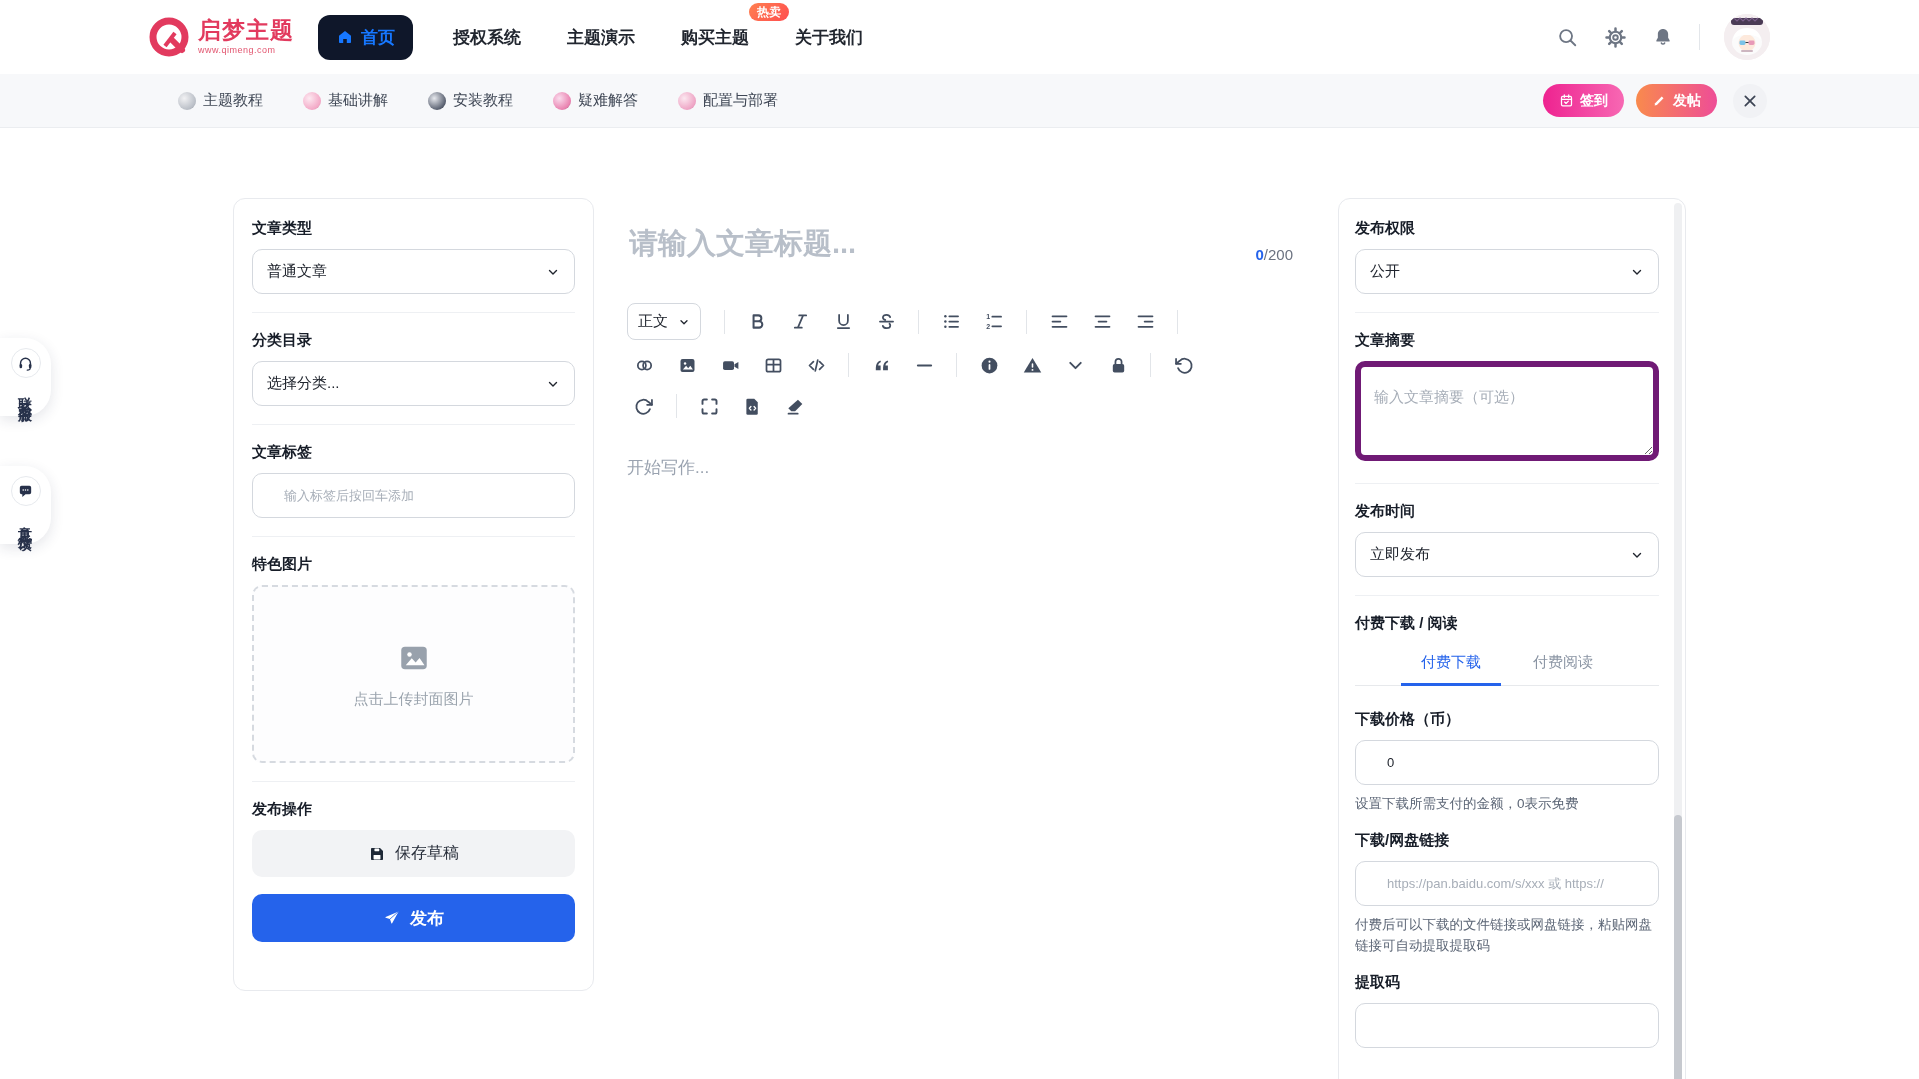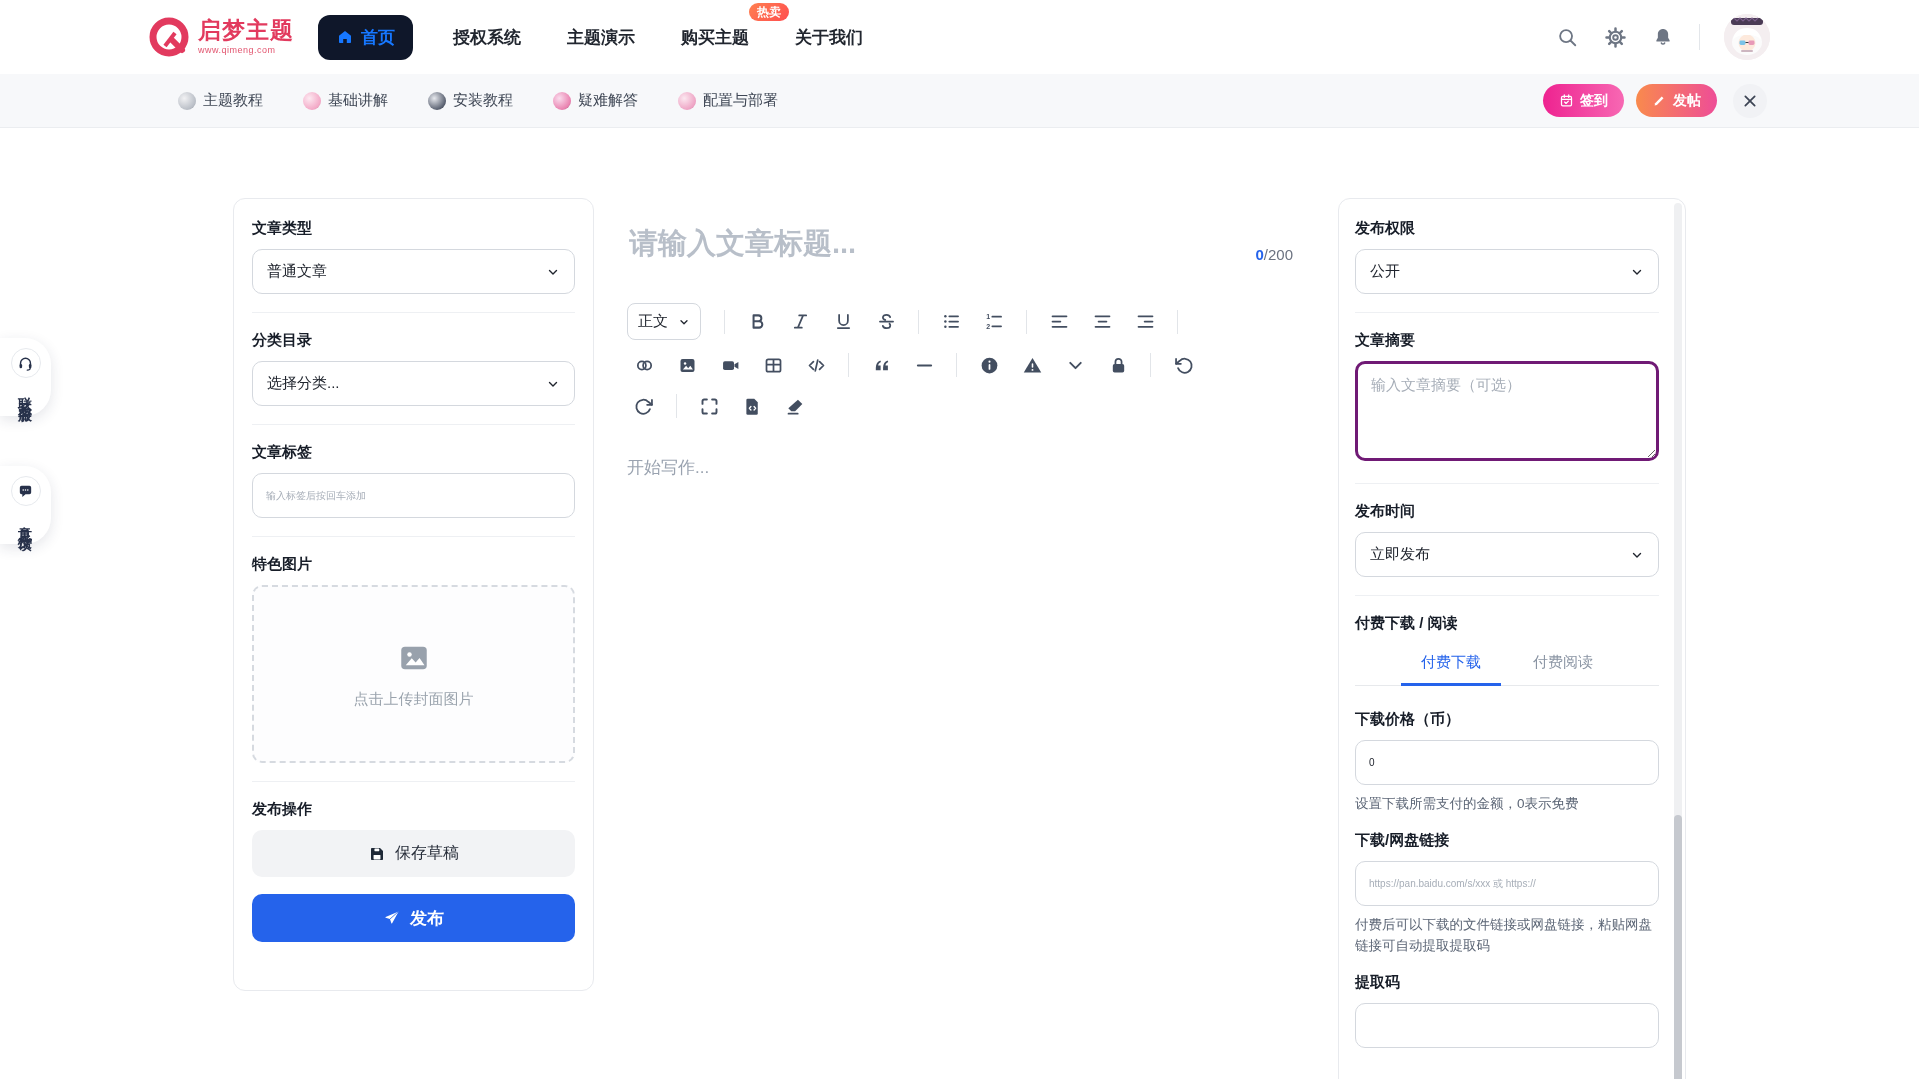--- a/index.html
+++ b/index.html
@@ -35,21 +35,21 @@
     box-shadow:0 4px 14px rgba(30,40,70,.12);display:flex;flex-direction:column;align-items:center;padding:10px 0 14px;cursor:pointer;}
   .float-pill .circ{width:30px;height:30px;border:1px solid #e7eaee;border-radius:50%;display:flex;align-items:center;justify-content:center;margin-bottom:8px;}
   .float-pill .vtext{writing-mode:vertical-rl;font-size:14px;font-weight:600;color:#27314a;letter-spacing:4px;}
   
   .card{position:absolute;background:#fff;border:1px solid #e8eaee;border-radius:12px;}
   .card-left{left:233px;top:198px;width:361px;height:793px;padding:20px 18px;}
   .card-right{left:1338px;top:198px;width:348px;height:900px;padding:20px 26px 20px 16px;overflow:hidden;}
   .sec-label{font-size:15px;font-weight:700;color:#171d28;margin-bottom:11px;}
   .sel{height:45px;border:1px solid #d4d8de;border-radius:10px;display:flex;align-items:center;justify-content:space-between;
     padding:0 14px;font-size:15px;color:#20252e;cursor:pointer;background:#fff;}
-  .txt-input{width:100%;height:45px;border:1px solid #d4d8de;border-radius:10px;padding:0 13px;font-size:10px;color:#20252e;font-family:inherit;outline:none;background:#fff;}
+  .txt-input{width:100%;height:45px;border:1px solid #d4d8de;border-radius:10px;padding:0 31px;font-size:13px;color:#20252e;font-family:inherit;outline:none;background:#fff;}
   .txt-input::placeholder{color:#a7aeb8;}
   .hdiv{height:1px;background:#eef0f3;margin:18px 0;}
   .upload{border:2px dashed #d6dae0;border-radius:10px;height:178px;display:flex;flex-direction:column;align-items:center;justify-content:center;gap:14px;cursor:pointer;background:#fdfdfe;}
   .upload-hint{font-size:15px;color:#9aa3ad;}
   .btn-draft{width:100%;height:47px;background:#f2f3f5;border:none;border-radius:10px;font-size:16px;color:#262c38;font-weight:500;
     display:flex;align-items:center;justify-content:center;gap:9px;cursor:pointer;font-family:inherit;margin-bottom:17px;}
   .btn-publish{width:100%;height:48px;background:#2563eb;border:none;border-radius:10px;font-size:17px;color:#fff;font-weight:700;
     display:flex;align-items:center;justify-content:center;gap:9px;cursor:pointer;font-family:inherit;}
   
   .center-col{position:absolute;left:627px;top:198px;width:668px;}
@@ -62,21 +62,21 @@
   .toolbar{margin-top:42px;display:flex;flex-direction:column;gap:9px;}
   .tb-row{display:flex;align-items:center;gap:9px;}
   .tb{width:34px;height:32px;border:none;background:transparent;border-radius:6px;display:flex;align-items:center;justify-content:center;cursor:pointer;padding:0;}
   .tb svg{width:21px;height:21px;}
   .vdiv{width:1px;height:24px;background:#e2e5e9;margin:0 6px;}
   .fmt-sel{height:37px;width:74px;border:1px solid #d4d8de;border-radius:8px;display:flex;align-items:center;justify-content:space-between;
     padding:0 10px;font-size:15px;color:#20252e;cursor:pointer;margin-right:8px;}
   .editor-body{margin-top:34px;min-height:120px;cursor:text;}
   .editor-body .ph{font-size:17px;color:#9aa3b0;}
   
-  .r-textarea{width:100%;height:100px;border:3px solid #701a75;border-radius:10px;padding:12px 13px;font-size:15px;font-family:inherit;color:#20252e;resize:both;outline:none;}
+  .r-textarea{width:100%;height:100px;border:6px solid #701a75;border-radius:10px;padding:21px 13px;font-size:15px;font-family:inherit;color:#20252e;resize:both;outline:none;}
   .r-textarea::placeholder{color:#a7aeb8;}
   .tabs{display:flex;gap:12px;border-bottom:1px solid #e7e9ec;margin-top:4px;justify-content:center;}
   .tab{padding:9px 20px 11px;font-size:15px;cursor:pointer;color:#8a94a3;}
   .tab.active{color:#2563eb;border-bottom:3px solid #2563eb;margin-bottom:-1px;font-weight:500;}
   .hint{font-size:13.5px;color:#5b6575;line-height:1.55;margin-top:9px;}
   .scroll-track{position:absolute;right:3px;top:4px;width:8px;height:880px;background:#eff0f2;border-radius:4px;}
   .scroll-thumb{position:absolute;right:0;top:612px;width:8px;height:268px;background:#c6c9cf;border-radius:4px;cursor:pointer;}
   .tab-pane{margin-top:24px;}
 </style>
 </head>

